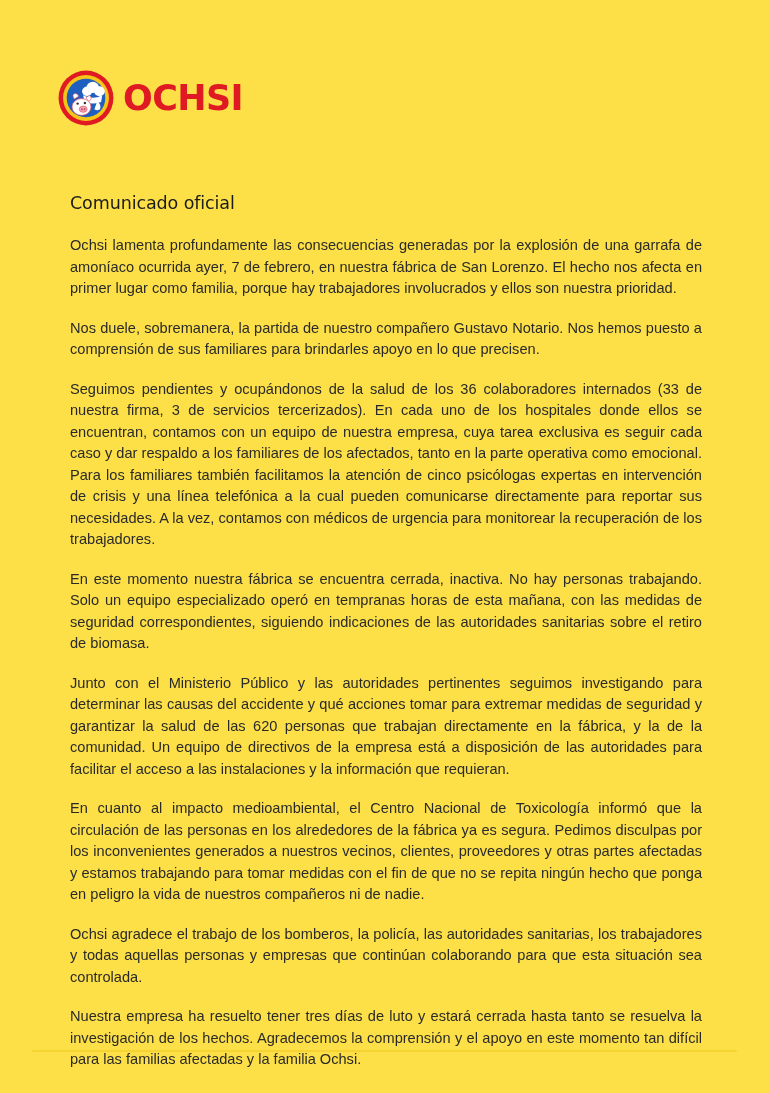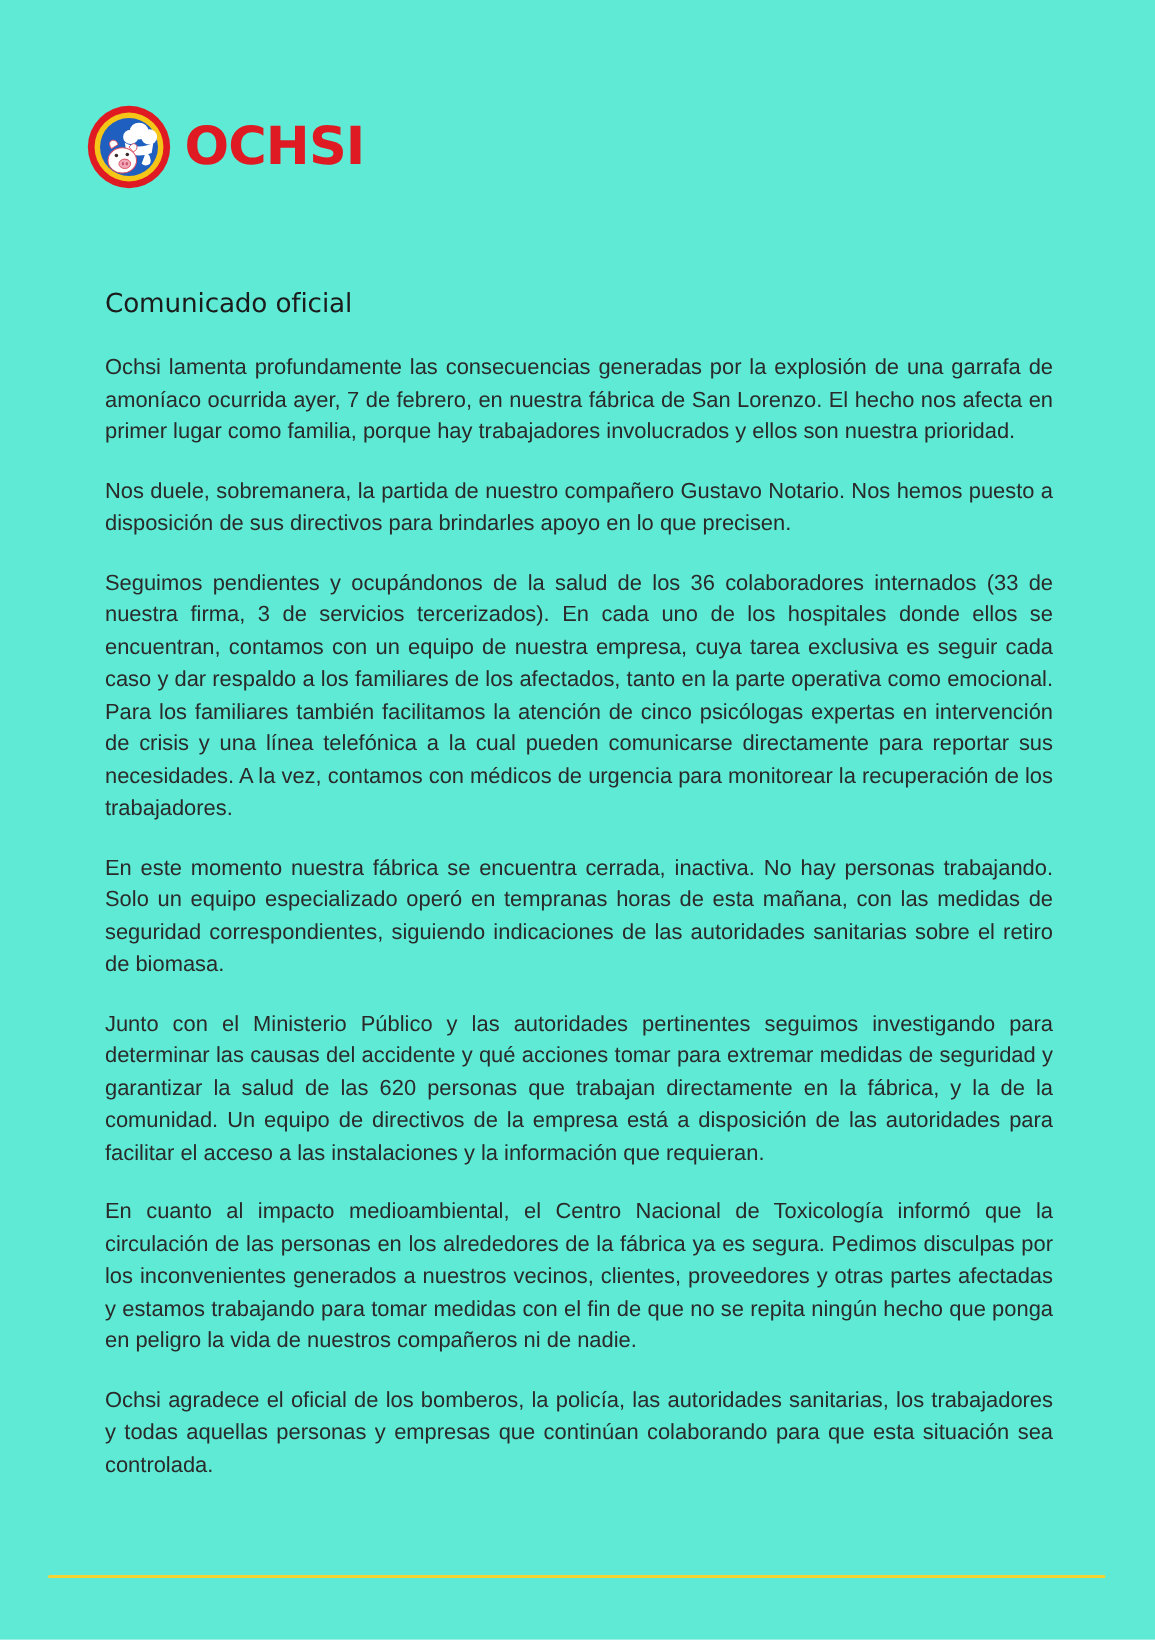--- a/index.html
+++ b/index.html
@@ -13,21 +13,21 @@
     font-family: "Liberation Sans", sans-serif;
     color: #231f20;
     position: relative;
     overflow: hidden;
   }
 
   .page {
     width: 770px;
     height: 1093px;
     position: relative;
-    background: #5eead4;
+    background: #fde047;
     box-sizing: border-box;
   }
 
   
   .brand {
     position: absolute;
     top: 70px;
     left: 58px;
     display: flex;
     align-items: center;
@@ -121,24 +121,25 @@
         </g>
       </svg>
     </span>
     <span class="brand-word">OCHSI</span>
   </div>
 
   <div class="doc">
     <h1 class="doc-title">Comunicado oficial</h1>
 
     <p class="para">Ochsi lamenta profundamente las consecuencias generadas por la explosión de una garrafa de amoníaco ocurrida ayer, 7 de febrero, en nuestra fábrica de San Lorenzo. El hecho nos afecta en primer lugar como familia, porque hay trabajadores involucrados y ellos son nuestra prioridad.</p>
-    <p class="para">Nos duele, sobremanera, la partida de nuestro compañero Gustavo Notario. Nos hemos puesto a disposición de sus directivos para brindarles apoyo en lo que precisen.</p>
+    <p class="para">Nos duele, sobremanera, la partida de nuestro compañero Gustavo Notario. Nos hemos puesto a comprensión de sus familiares para brindarles apoyo en lo que precisen.</p>
     <p class="para">Seguimos pendientes y ocupándonos de la salud de los 36 colaboradores internados (33 de nuestra firma, 3 de servicios tercerizados). En cada uno de los hospitales donde ellos se encuentran, contamos con un equipo de nuestra empresa, cuya tarea exclusiva es seguir cada caso y dar respaldo a los familiares de los afectados, tanto en la parte operativa como emocional. Para los familiares también facilitamos la atención de cinco psicólogas expertas en intervención de crisis y una línea telefónica a la cual pueden comunicarse directamente para reportar sus necesidades. A la vez, contamos con médicos de urgencia para monitorear la recuperación de los trabajadores.</p>
     <p class="para">En este momento nuestra fábrica se encuentra cerrada, inactiva. No hay personas trabajando. Solo un equipo especializado operó en tempranas horas de esta mañana, con las medidas de seguridad correspondientes, siguiendo indicaciones de las autoridades sanitarias sobre el retiro de biomasa.</p>
     <p class="para">Junto con el Ministerio Público y las autoridades pertinentes seguimos investigando para determinar las causas del accidente y qué acciones tomar para extremar medidas de seguridad y garantizar la salud de las 620 personas que trabajan directamente en la fábrica, y la de la comunidad. Un equipo de directivos de la empresa está a disposición de las autoridades para facilitar el acceso a las instalaciones y la información que requieran.</p>
     <p class="para">En cuanto al impacto medioambiental, el Centro Nacional de Toxicología informó que la circulación de las personas en los alrededores de la fábrica ya es segura. Pedimos disculpas por los inconvenientes generados a nuestros vecinos, clientes, proveedores y otras partes afectadas y estamos trabajando para tomar medidas con el fin de que no se repita ningún hecho que ponga en peligro la vida de nuestros compañeros ni de nadie.</p>
-    <p class="para">Ochsi agradece el oficial de los bomberos, la policía, las autoridades sanitarias, los trabajadores y todas aquellas personas y empresas que continúan colaborando para que esta situación sea controlada.</p>
+    <p class="para">Ochsi agradece el trabajo de los bomberos, la policía, las autoridades sanitarias, los trabajadores y todas aquellas personas y empresas que continúan colaborando para que esta situación sea controlada.</p>
+    <p class="para">Nuestra empresa ha resuelto tener tres días de luto y estará cerrada hasta tanto se resuelva la investigación de los hechos. Agradecemos la comprensión y el apoyo en este momento tan difícil para las familias afectadas y la familia Ochsi.</p>
 
   </div>
 
   <div class="footer-rule"></div>
 
 </div>
 
 </body></html>

